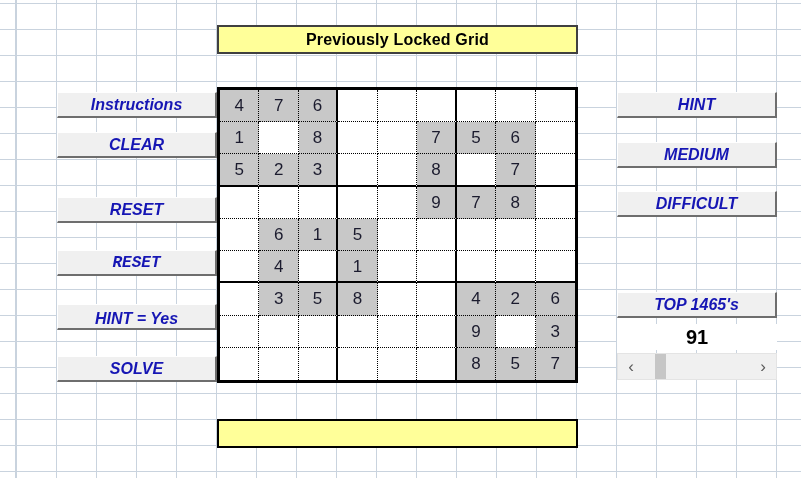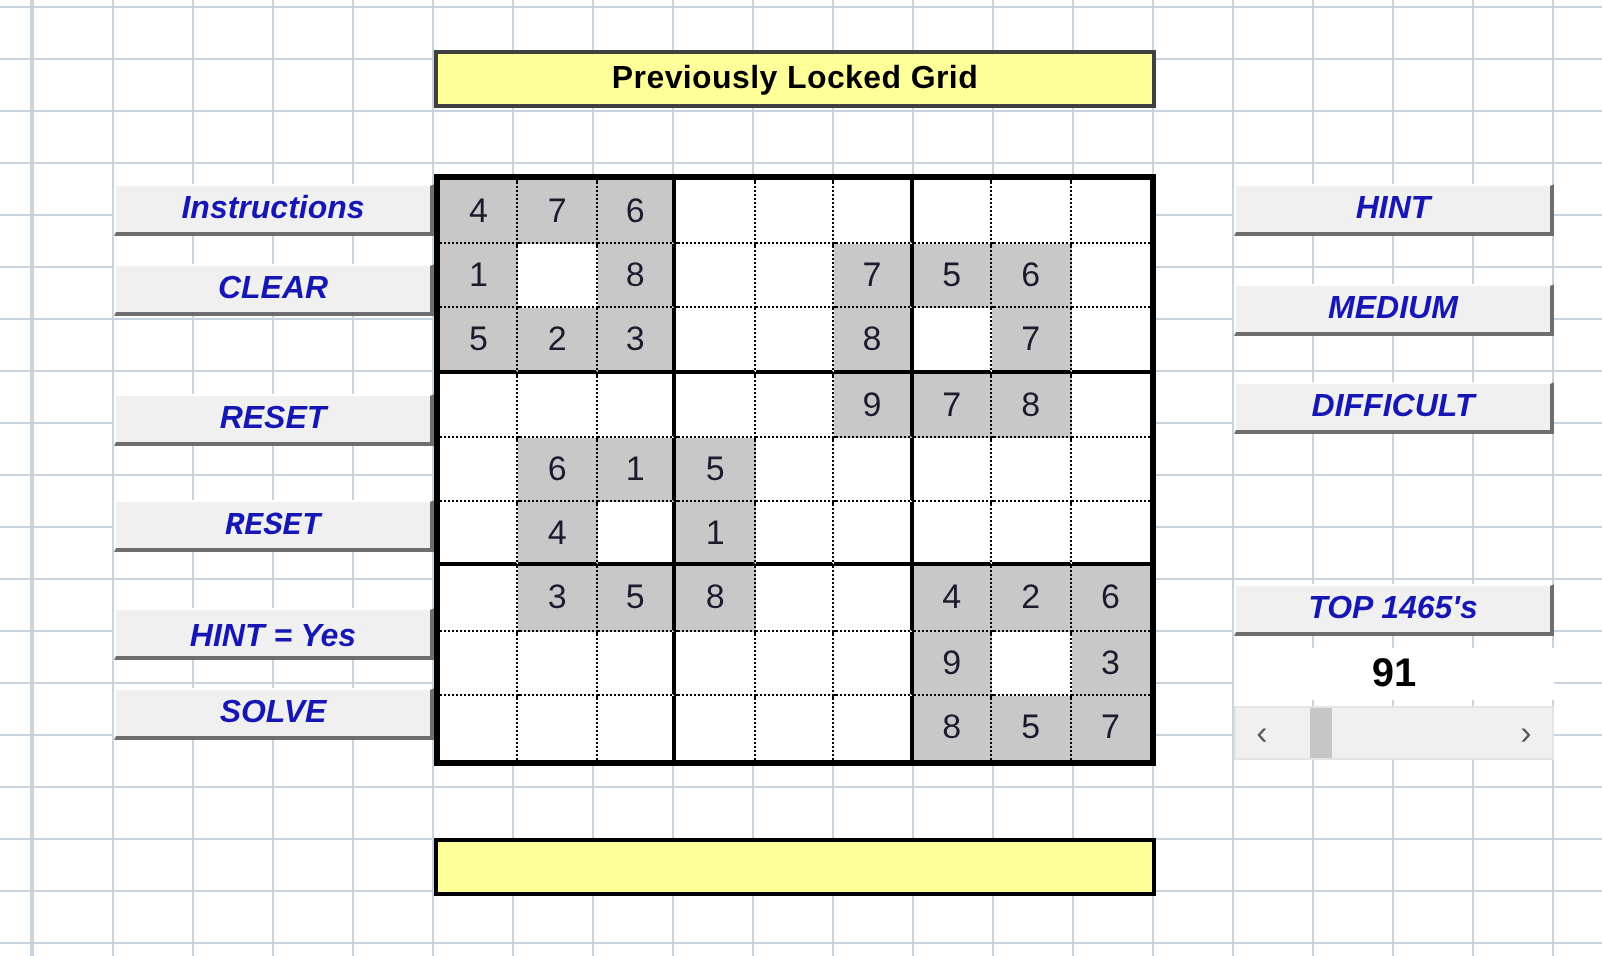--- a/index.html
+++ b/index.html
@@ -288,21 +288,21 @@
   </div>
 <div class="xbtn left-col" style="top: 197px;">
     <span>RESET</span>
   </div>
 <div class="xbtn left-col" style="top: 250px; font-family: Liberation Mono, monospace;">
     <span>RESET</span>
   </div>
 <div class="xbtn left-col" style="top: 304px; align-items: flex-end;">
     <span>HINT = Yes</span>
   </div>
-<div class="xbtn left-col" style="top: 344px;">
+<div class="xbtn left-col" style="top: 356px;">
     <span>SOLVE</span>
   </div>
 <div class="xbtn right-col" style="top: 92px;">
     <span>HINT</span>
   </div>
 <div class="xbtn right-col" style="top: 142px; justify-content: center;">
     <span>MEDIUM</span>
   </div>
 <div class="xbtn right-col" style="top: 191px; align-items: center;">
     <span>DIFFICULT</span>

